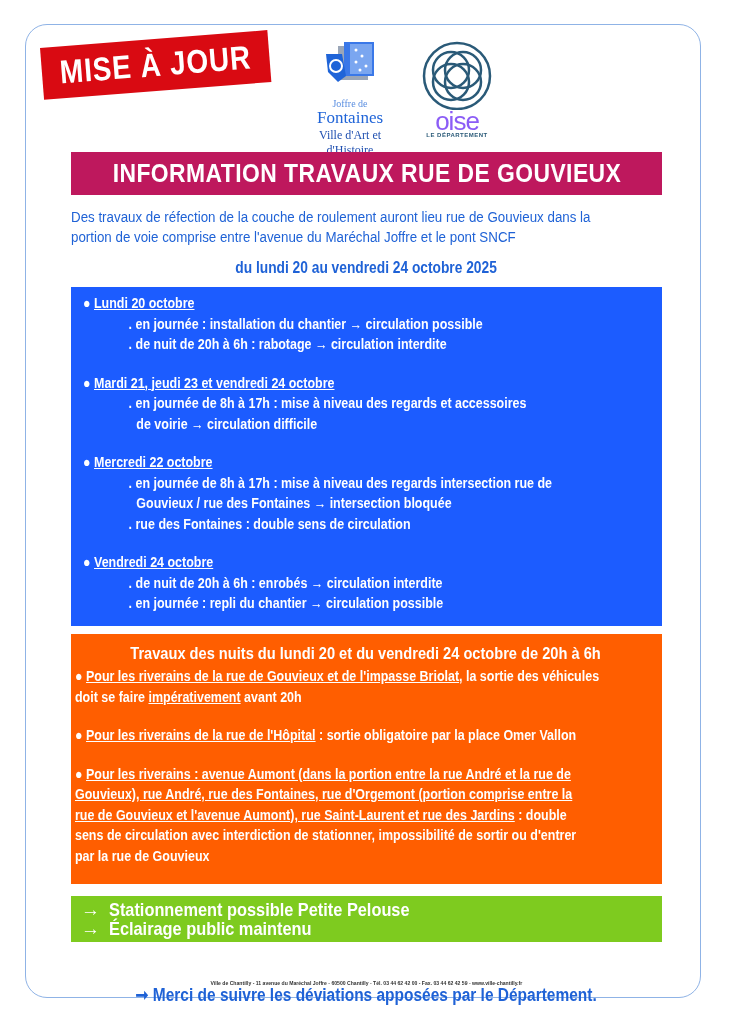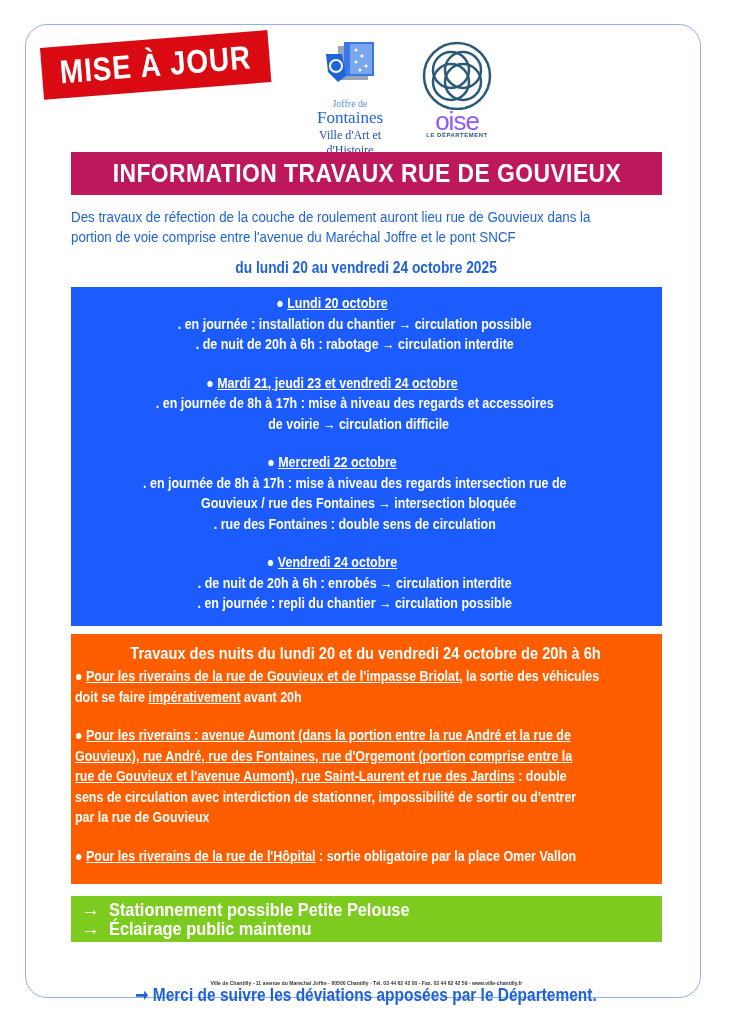--- a/index.html
+++ b/index.html
@@ -24,21 +24,21 @@
                text-align:center; line-height:43px; letter-spacing:0.5px; }
   .title-bar span { display:inline-block; transform:scaleX(0.88); }
   .intro { position:absolute; left:71px; top:207px; width:596px; color:#1f62d6;
            font-size:15.5px; line-height:20px; }
   .intro span { display:inline-block; transform:scaleX(0.86); transform-origin:left; white-space:nowrap; }
   .dates { position:absolute; left:71px; top:259px; width:591px; text-align:center;
            color:#1f62d6; font-weight:bold; font-size:16px; }
   .dates span { display:inline-block; transform:scaleX(0.86); }
   .blue-box { position:absolute; left:71px; top:287px; width:591px; height:339px; background:#1c5cff;
               color:#fff; font-weight:bold; font-size:14.5px; box-sizing:border-box; padding:6px 0 0 12px; }
-  .blue-box .grp { margin-bottom:18px;text-align:center; }
+  .blue-box .grp { margin-bottom:18px; }
   .line { display:block; white-space:nowrap; line-height:20.5px; transform:scaleX(0.86); transform-origin:left; }
   .hd u { text-decoration:underline; }
   .ind1 { padding-left:53px; }
   .ind2 { padding-left:62px; }
   .orange-box { position:absolute; left:71px; top:634px; width:591px; height:250px; background:#ff5e00;
                 color:#fff; font-weight:bold; font-size:14.5px; box-sizing:border-box; padding:8px 6px 0 4px; }
   .orange-box .otitle { text-align:center; font-size:17px; line-height:24px; }
   .orange-box .otitle span { display:inline-block; transform:scaleX(0.86); white-space:nowrap; }
   .opara { margin-bottom:18px; }
   .opara .line { transform:scaleX(0.86); }
@@ -128,28 +128,28 @@
   </div>
 </div>
 
 <div class="orange-box">
   <div class="otitle"><span>Travaux des nuits du lundi 20 et du vendredi 24 octobre de 20h à 6h</span></div>
   <div class="opara">
     <span class="line">● <u>Pour les riverains de la rue de Gouvieux et de l'impasse Briolat</u><span>, la sortie des véhicules</span></span>
     <span class="line"><span>doit se faire </span><u>impérativement</u><span> avant 20h</span></span>
   </div>
   <div class="opara">
+    <span class="line">● <u>Pour les riverains de la rue de l'Hôpital</u><span> : sortie obligatoire par la place Omer Vallon</span></span>
+  </div>
+  <div class="opara">
     <span class="line">● <u>Pour les riverains : avenue Aumont (dans la portion entre la rue André et la rue de</u></span>
     <span class="line"><u>Gouvieux), rue André, rue des Fontaines, rue d'Orgemont (portion comprise entre la</u></span>
     <span class="line"><u>rue de Gouvieux et l'avenue Aumont), rue Saint-Laurent et rue des Jardins</u><span> : double</span></span>
     <span class="line">sens de circulation avec interdiction de stationner, impossibilité de sortir ou d'entrer</span>
     <span class="line">par la rue de Gouvieux</span>
-  </div>
-  <div class="opara">
-    <span class="line">● <u>Pour les riverains de la rue de l'Hôpital</u><span> : sortie obligatoire par la place Omer Vallon</span></span>
   </div>
 </div>
 
 <div class="green-box">
   <div class="row"><span class="arr">→</span><span class="txt">Stationnement possible Petite Pelouse</span></div>
   <div class="row"><span class="arr">→</span><span class="txt">Éclairage public maintenu</span></div>
 </div>
 
 <div class="merci"><span>➞ Merci de suivre les déviations apposées par le Département.</span></div>
 

